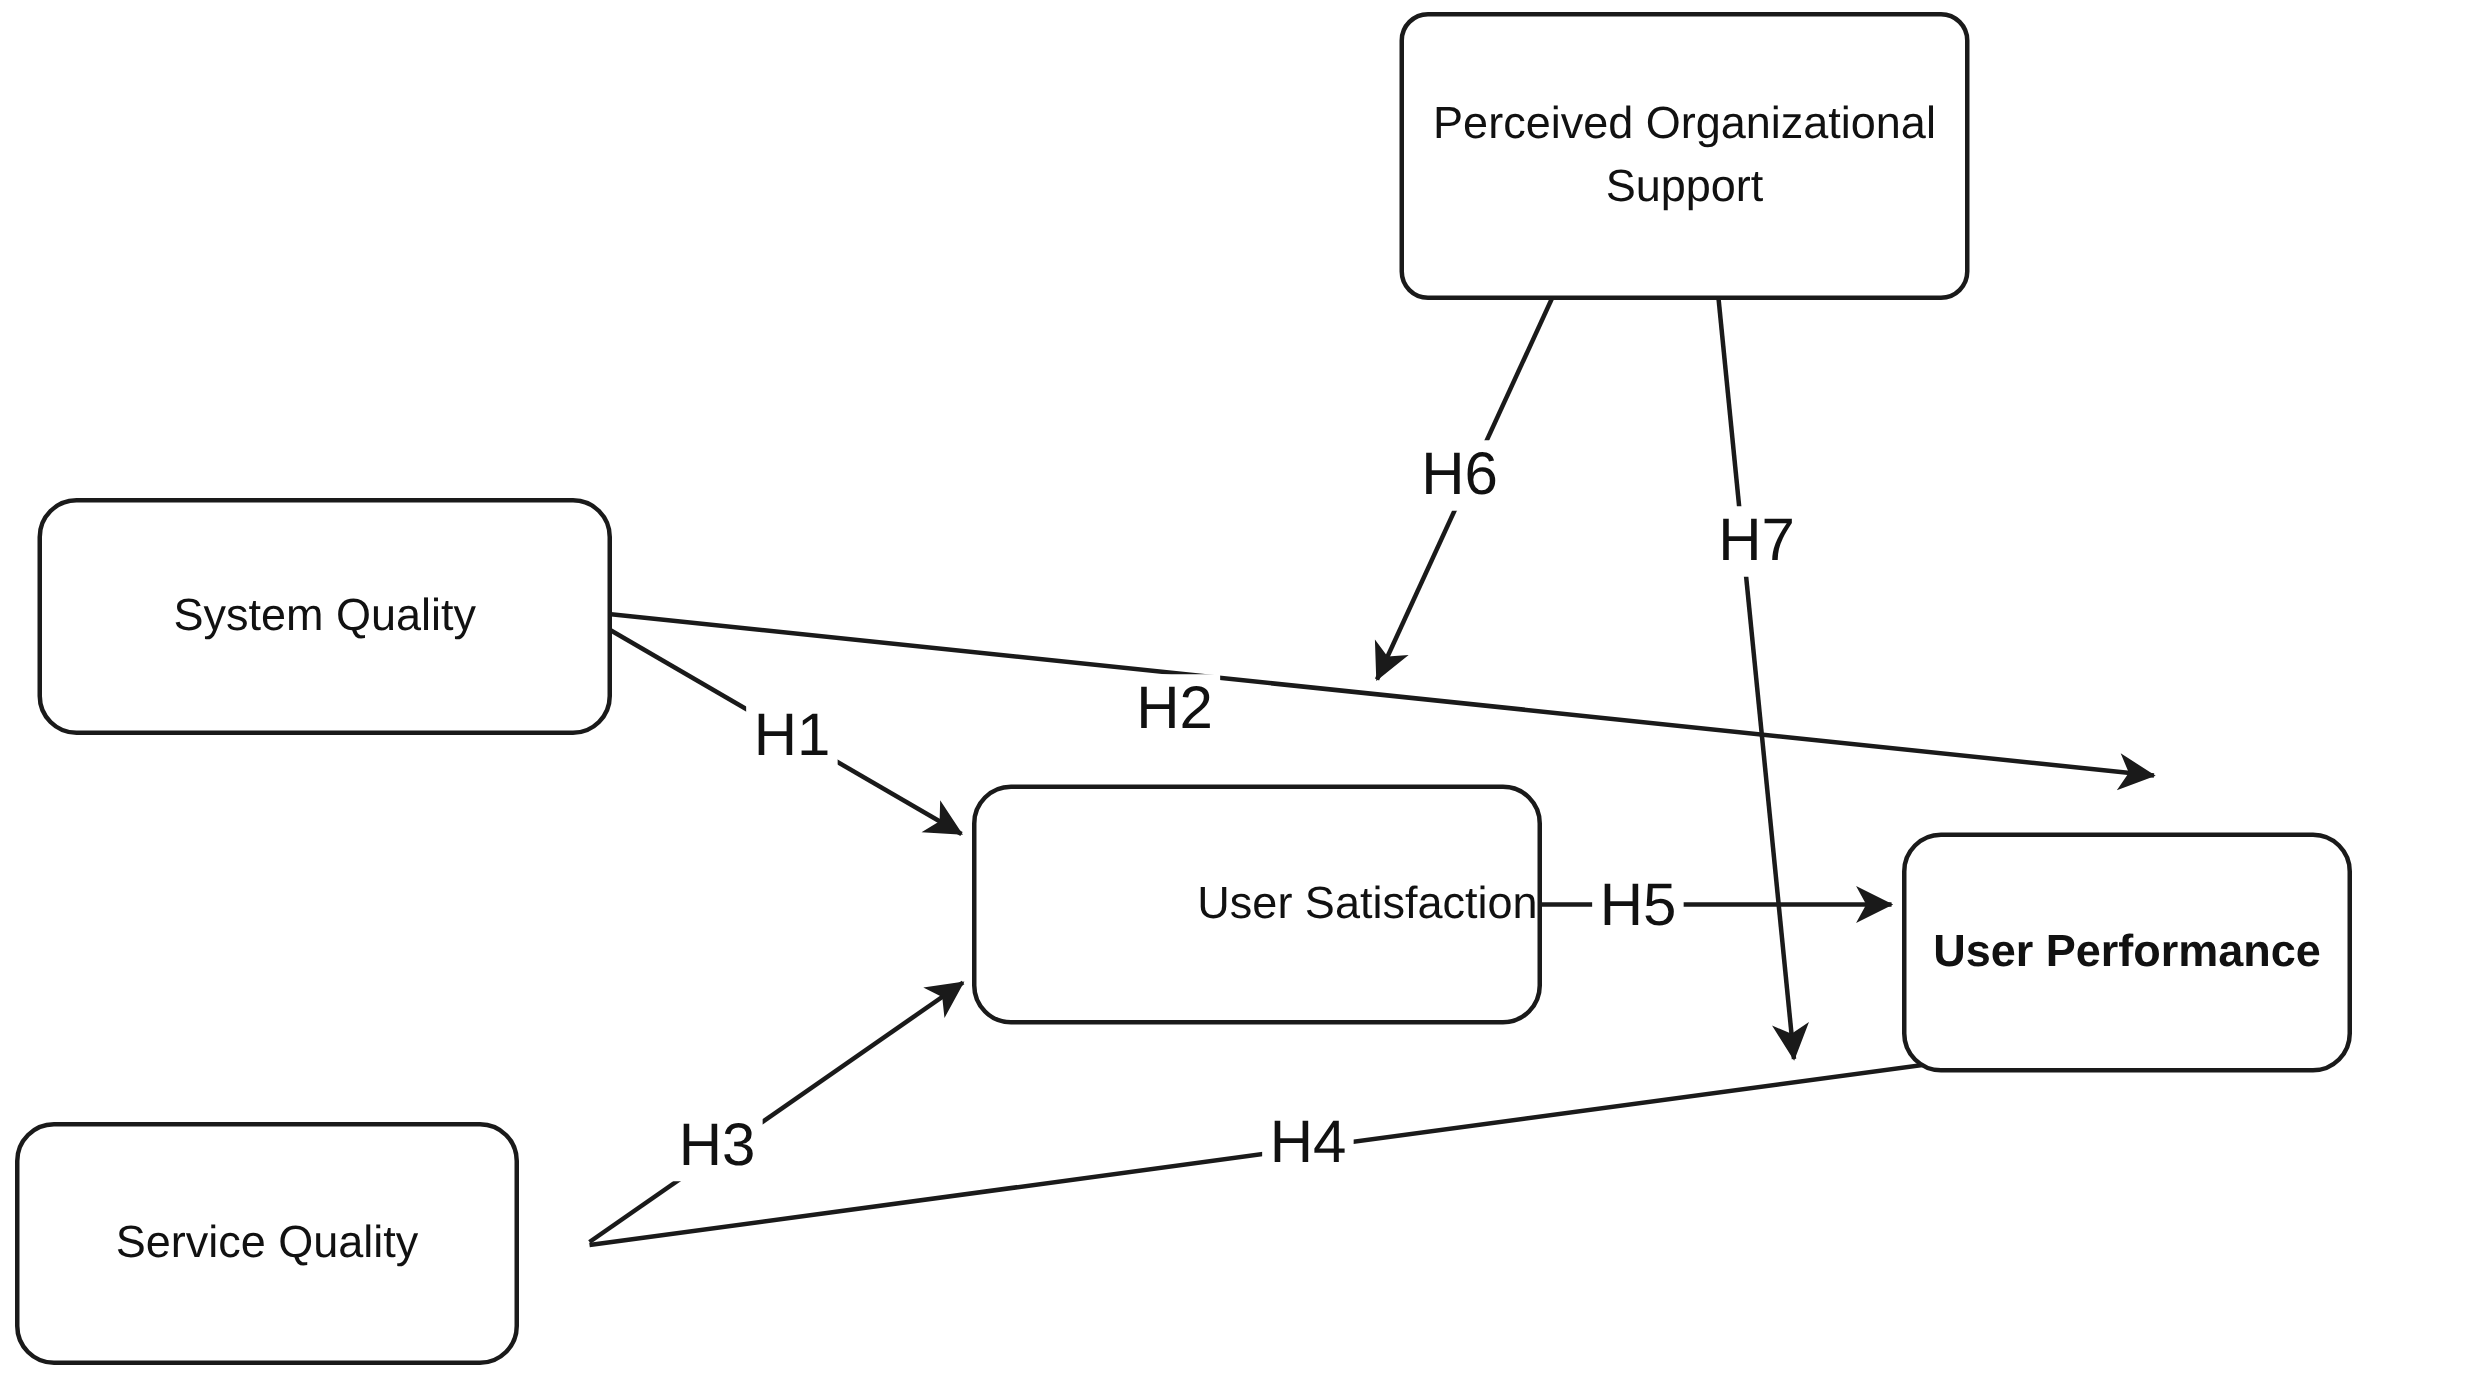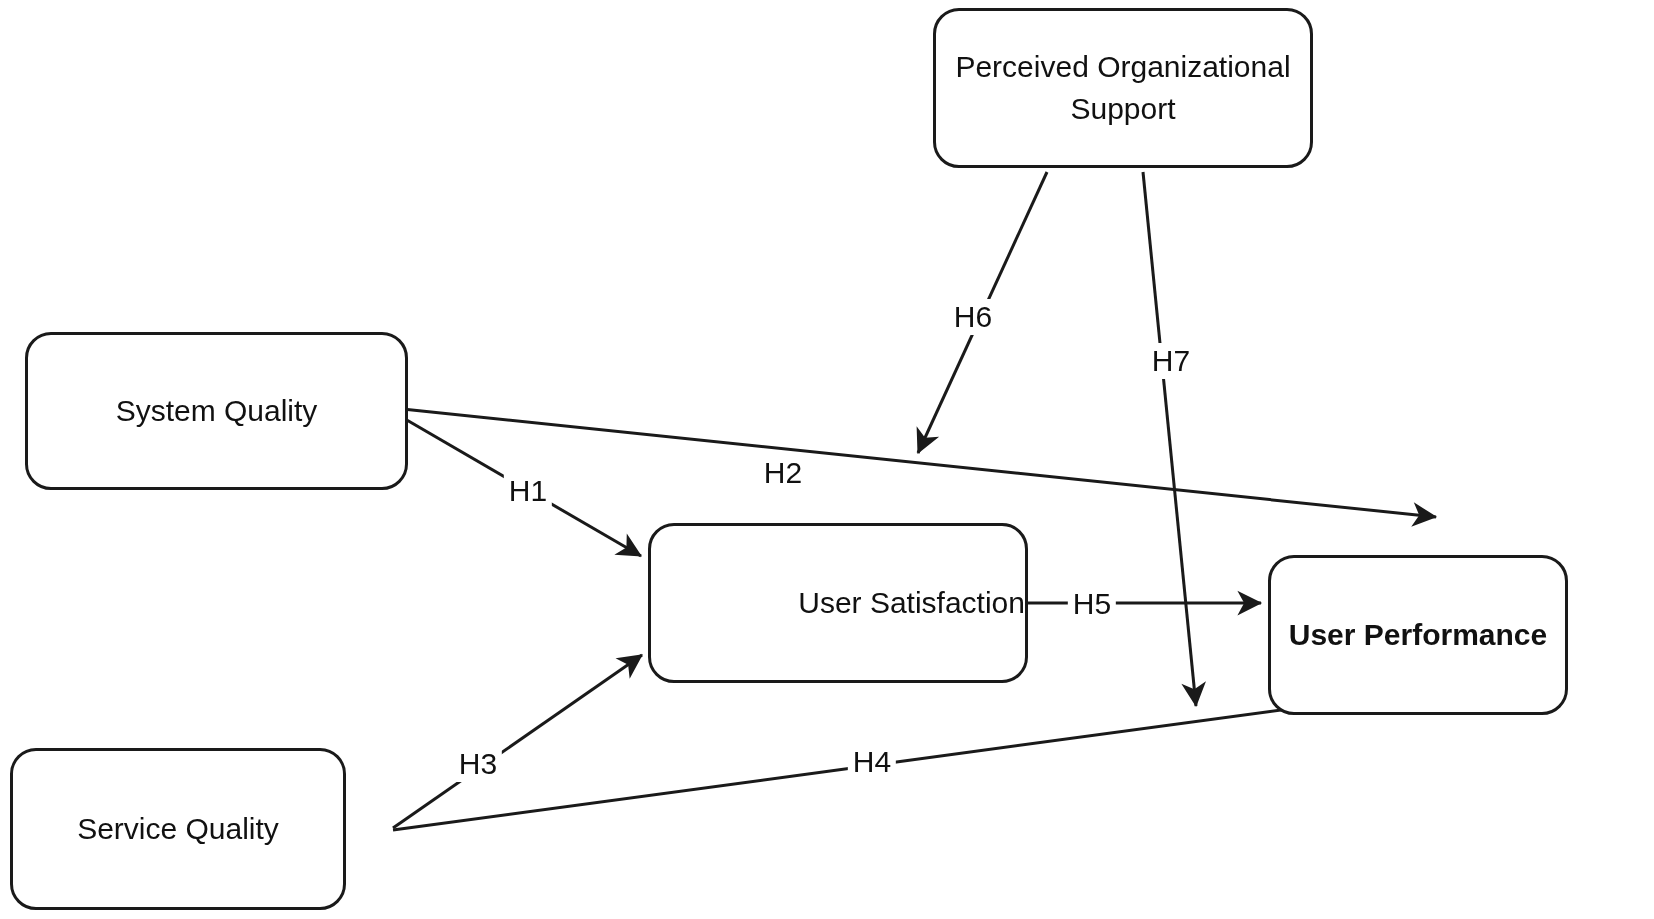--- a/index.html
+++ b/index.html
@@ -34,31 +34,31 @@
     border: 3px solid #1a1a1a;
     border-radius: 26px;
     display: flex;
     align-items: center;
     justify-content: center;
     text-align: center;
     font-size: 30px;
     line-height: 1.4;
     color: #111111;
   }
-  .node-pos           { left: 933px;  top: 8px;   width: 380px; height: 160px; }
+  .node-pos           { left: 933px;  top: 8px;   width: 380px; height: 192px; border-radius: 19px; }
   .node-system        { left: 10px;   top: 332px; width: 383px; height: 158px; margin-left: 15px; }
   .node-service       { left: 10px;   top: 748px; width: 336px; height: 162px; }
   .node-satisfaction  { left: 648px;  top: 523px; width: 380px; height: 160px; justify-content: flex-end; }
   .node-performance   { left: 1268px; top: 555px; width: 300px; height: 160px; font-weight: bold; }
   .edge-label {
     position: absolute;
     transform: translate(-50%, -50%);
     background: #ffffff;
     padding: 1px 5px;
-    font-size: 30px;
+    font-size: 40px;
     color: #111111;
     white-space: nowrap;
   }
   .label-h1 { left: 528px;  top: 491px; text-align: center; }
   .label-h2 { left: 783px;  top: 457px; margin-top: 16px; }
   .label-h3 { left: 478px;  top: 748px; margin-top: 16px; }
   .label-h4 { left: 872px;  top: 762px; }
   .label-h5 { left: 1092px; top: 604px; }
   .label-h6 { left: 973px;  top: 317px; }
   .label-h7 { left: 1171px; top: 361px; }

